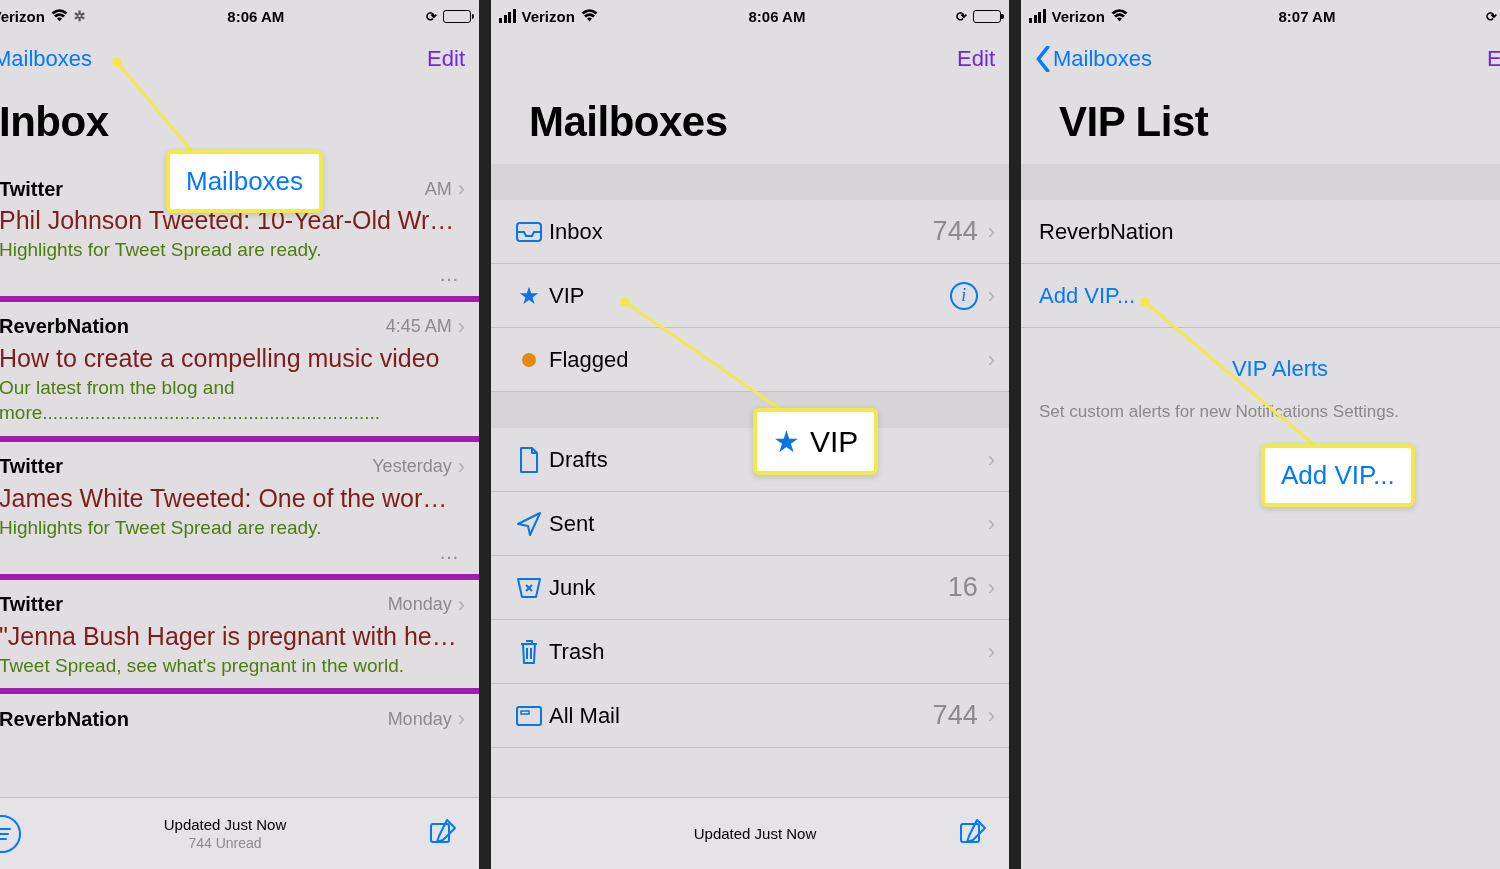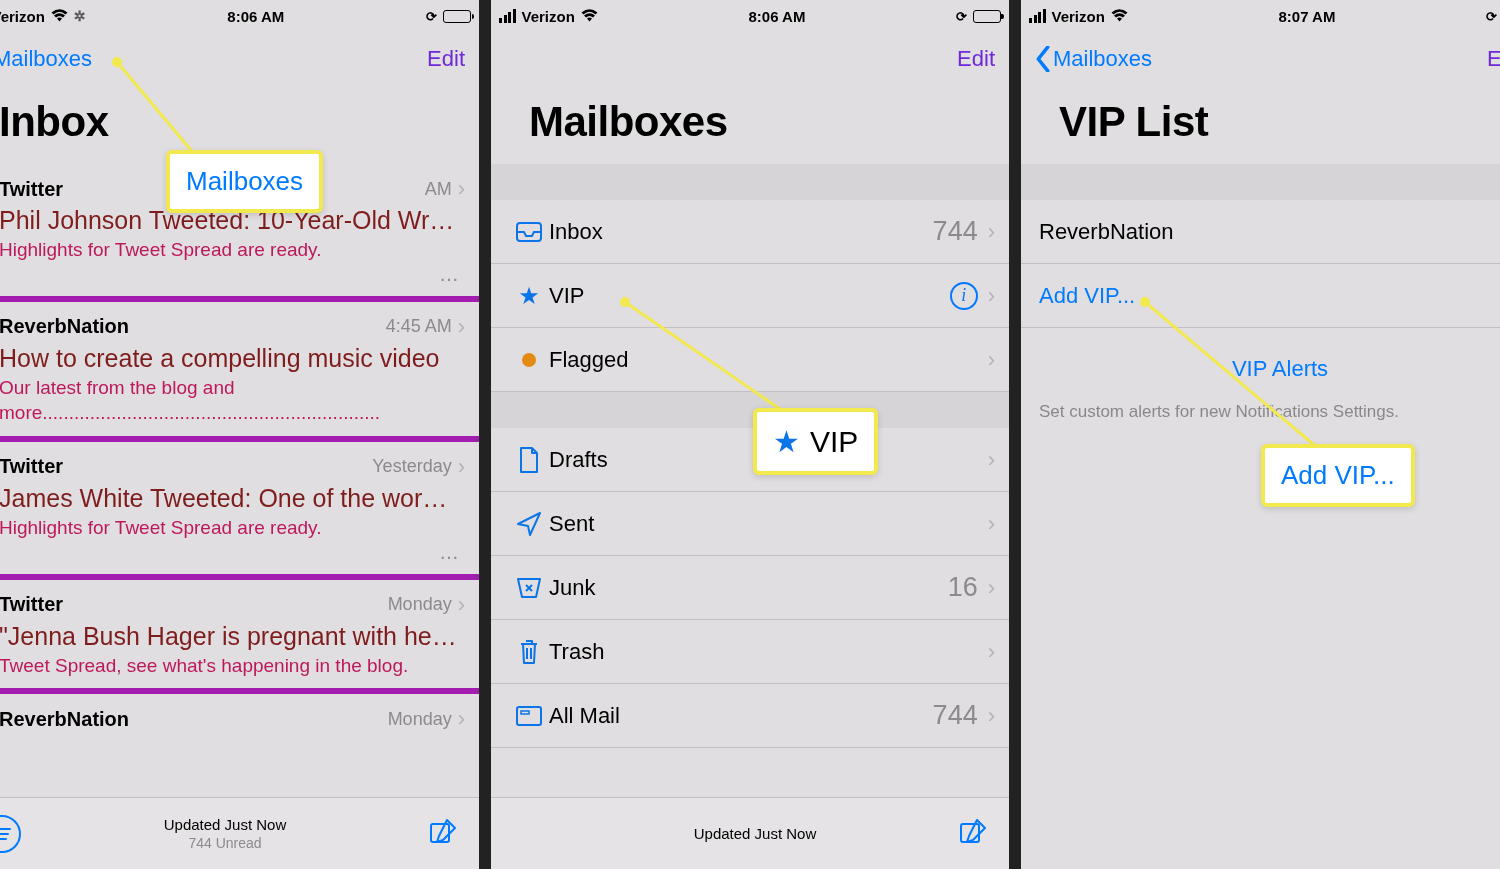--- a/index.html
+++ b/index.html
@@ -76,21 +76,21 @@
     position:relative;
   }
   .msg-row .dot {
     width:12px; height:12px; background:#007aff; border-radius:50%;
     position:absolute; left:14px; top:18px;
   }
   .msg-head { display:flex; justify-content:space-between; align-items:center;}
   .msg-sender { font-size:20px; font-weight:700; color:#000;}
   .msg-time { color:#8d8a8d; font-size:18px; display:flex; align-items:center; gap:6px;}
   .msg-subj { font-size:25px; color:#7f1d1d; margin-top:4px; white-space:nowrap; overflow:hidden; text-overflow:ellipsis;}
-  .msg-prev { font-size:19px; color:#be185d; margin-top:2px; line-height:1.35;}
+  .msg-prev { font-size:19px; color:#4d7c0f; margin-top:2px; line-height:1.35;}
   .msg-more { color:#8d8a8d; text-align:right; font-size:20px; letter-spacing:2px; padding-right:4px;}
 
   .mailbox-row {
     display:flex; align-items:center;
     height:64px;
     padding: 0 14px 0 18px;
     background:#e0dee0;
     border-bottom:1px solid #c2c0c2;
     position:relative;
   }
@@ -236,21 +236,21 @@
     <div class="msg-row">
       <span class="dot"></span>
       <div class="msg-head">
         <span class="msg-sender">Twitter</span>
         <span class="msg-time">
             <span>Monday</span>
             <span class="chev-r">›</span>
           </span>
       </div>
       <div class="msg-subj">"Jenna Bush Hager is pregnant with he…</div>
-      <div class="msg-prev">Tweet Spread, see what's happening in the blog.</div>
+      <div class="msg-prev">Tweet Spread, see what's pregnant in the world.</div>
     </div>
     <div class="msg-row" style="border-bottom:none;">
       <div class="msg-head">
         <span class="msg-sender">ReverbNation</span>
         <span class="msg-time">
             <span>Monday</span>
             <span class="chev-r">›</span>
           </span>
       </div>
     </div>

